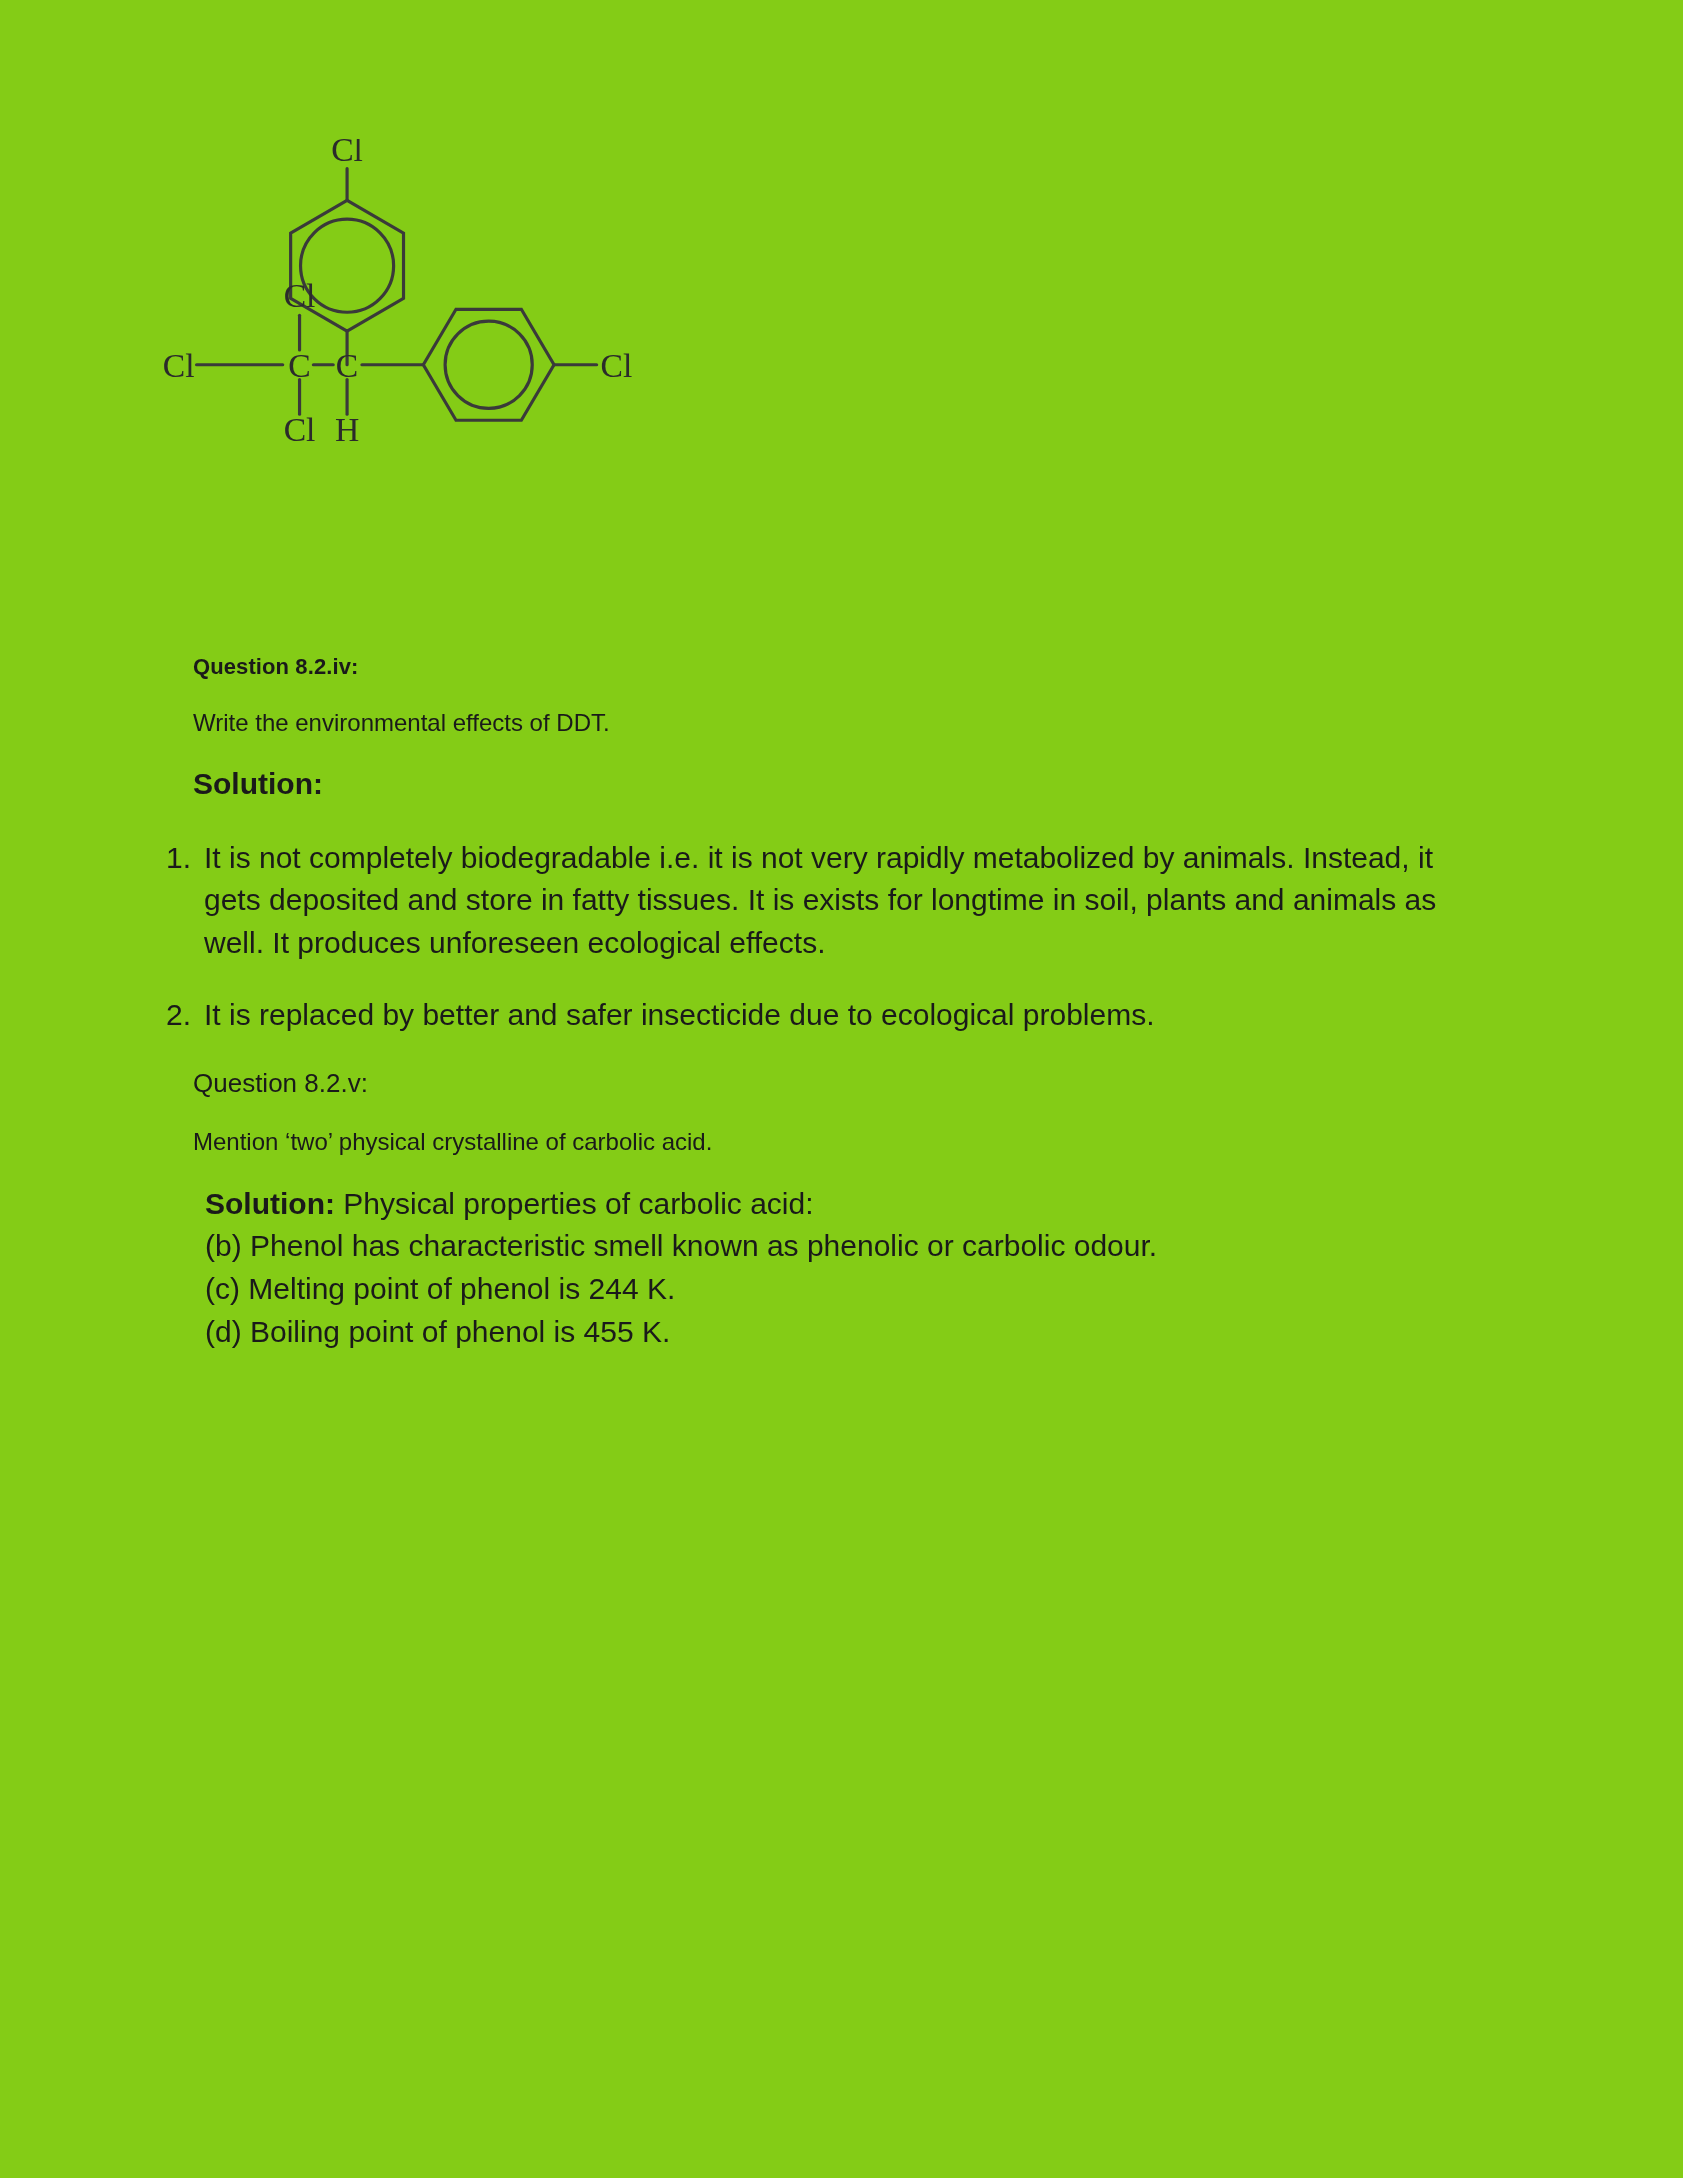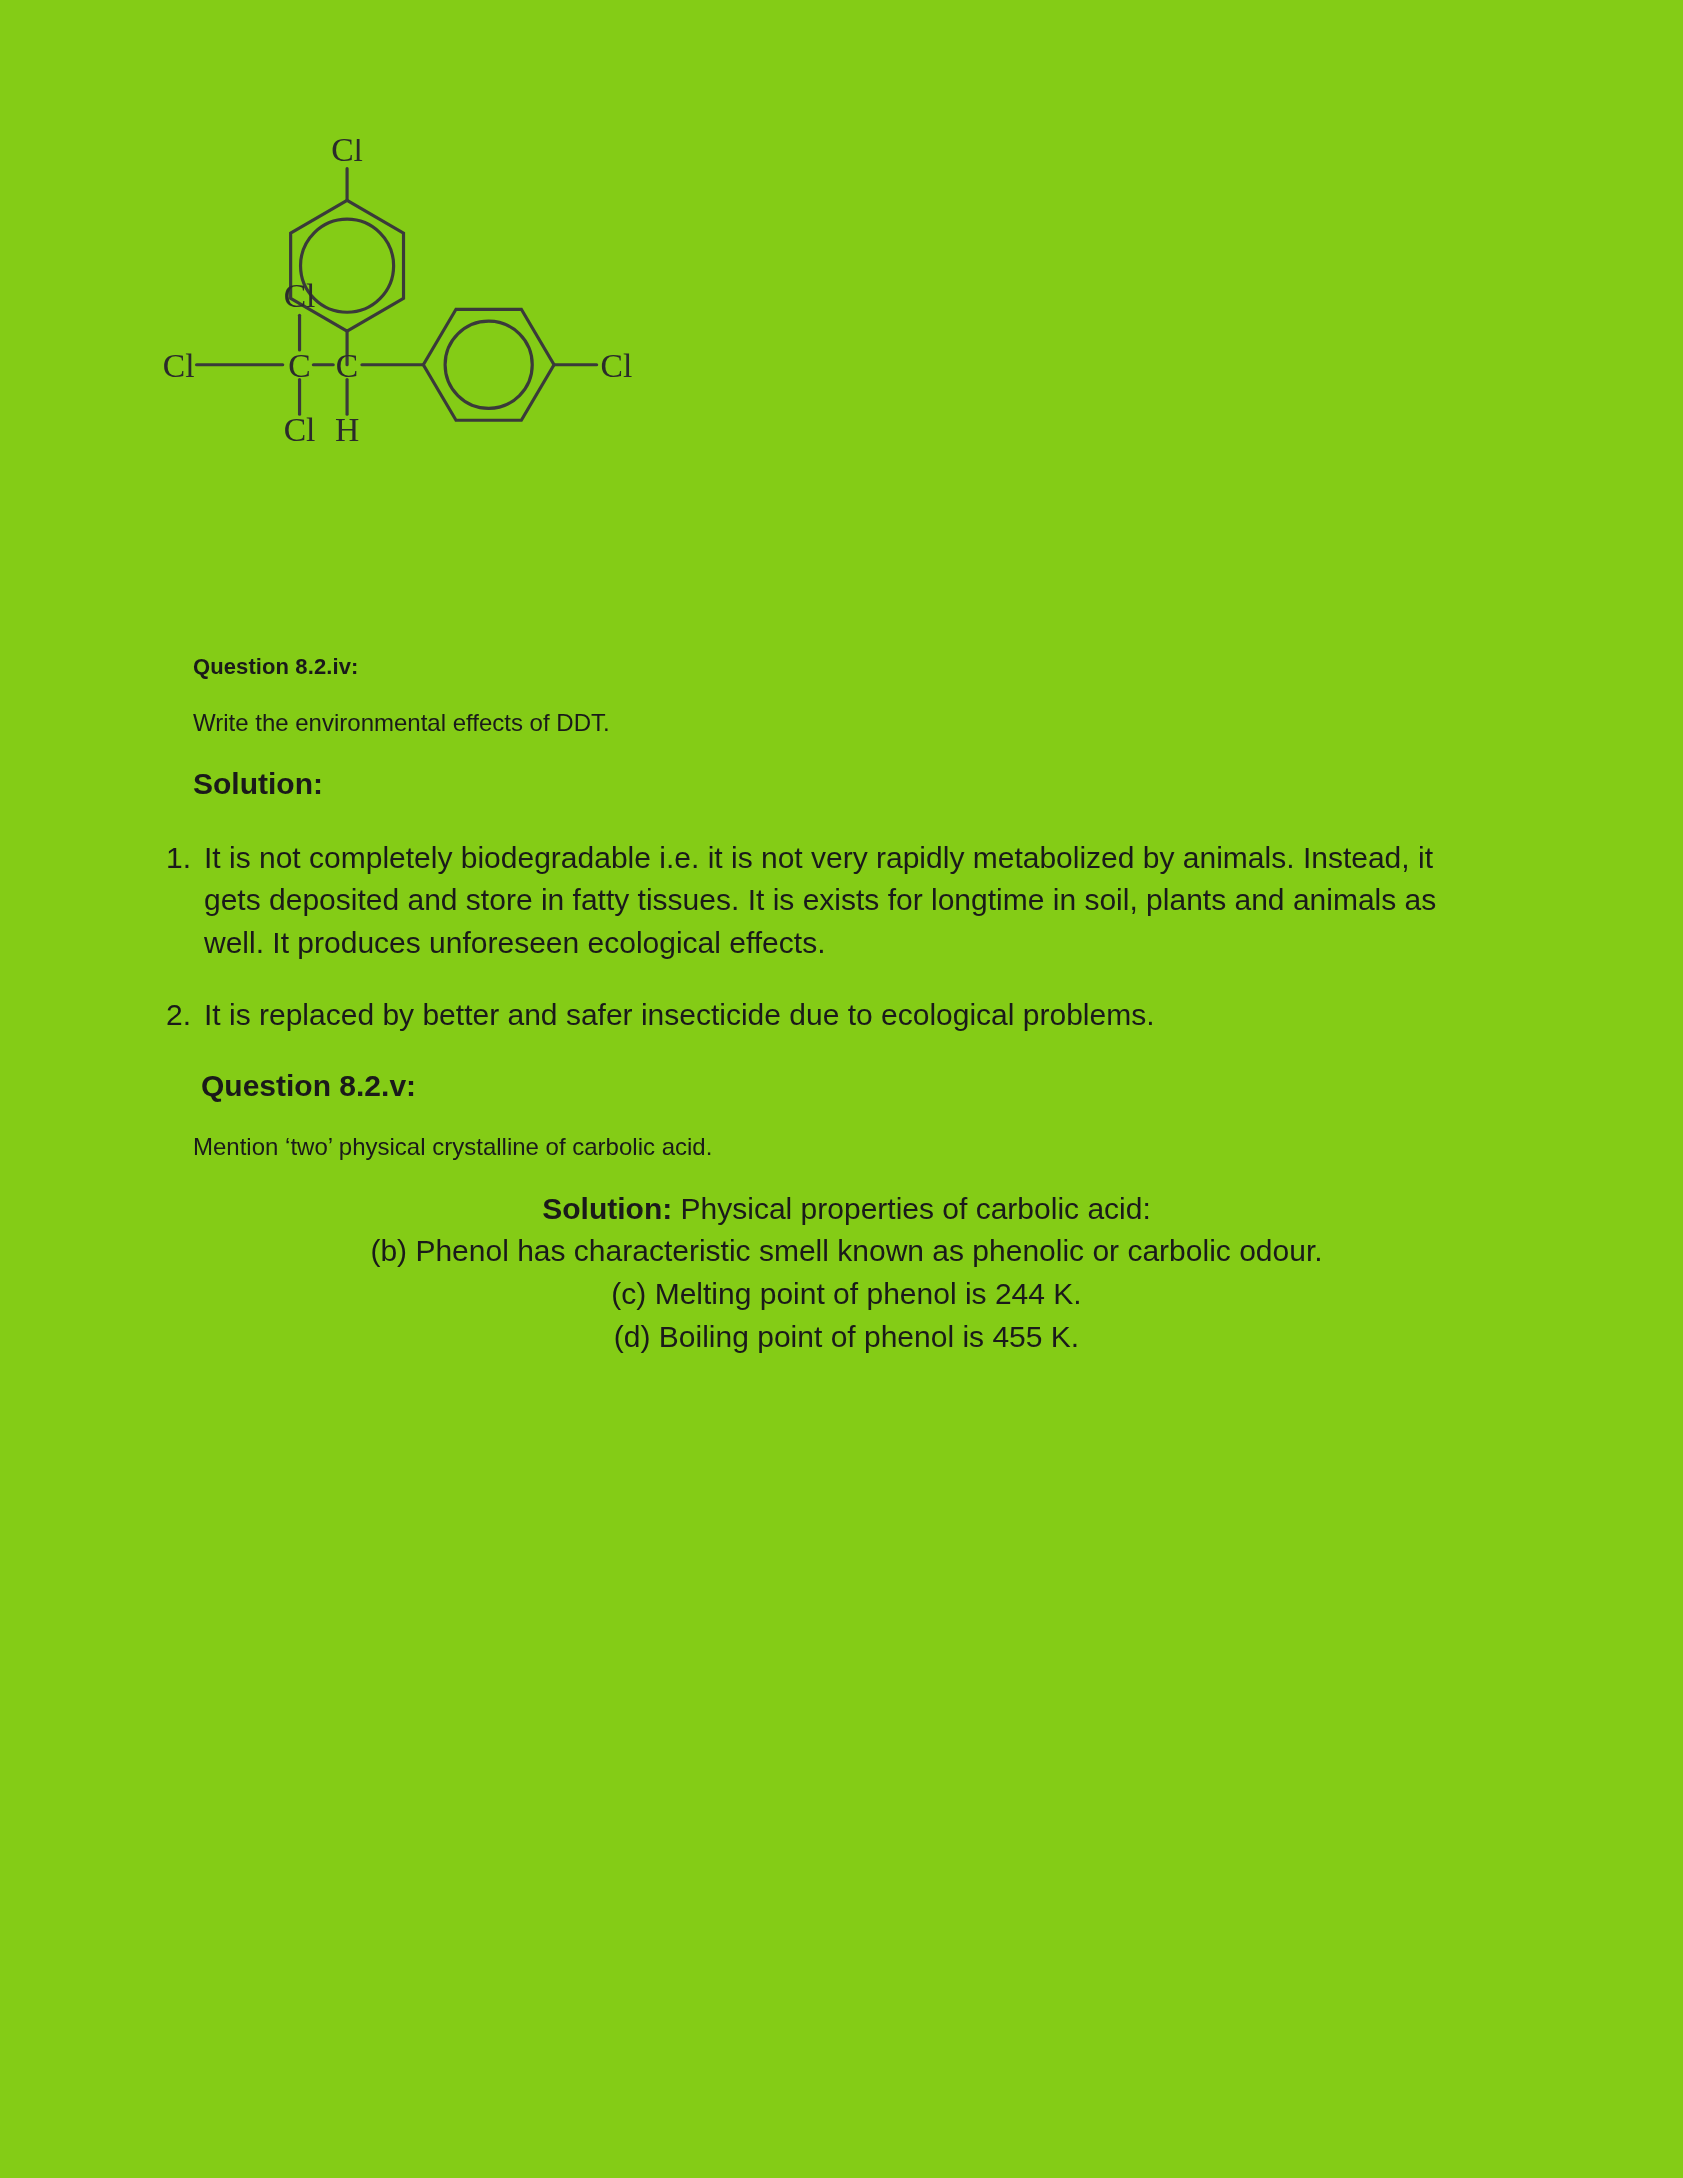--- a/index.html
+++ b/index.html
@@ -85,31 +85,30 @@
   ol.num-list > li .marker {
     position: absolute;
     left: 0;
     top: 0;
     width: 42px;
     text-align: right;
     font-size: 30px;
   }
 
   .q-heading-2 {
-    font-weight: bold;
-    font-size: 30px;
+    font-weight: normal;
+    font-size: 26px;
     line-height: 1.25;
-    margin: 18px 0 26px 8px;
+    margin: 18px 0 26px 0;
   }
 
   .props-block {
     font-size: 30px;
     line-height: 1.42;
-    margin: 0;
-    text-align: center;
+    margin: 12px;
   }
   .props-block .b { font-weight: bold; }
   .props-block div { margin: 0; }
 </style>
 </head>
 <body>
 
 <div class="page">
 
   <div class="figure">

